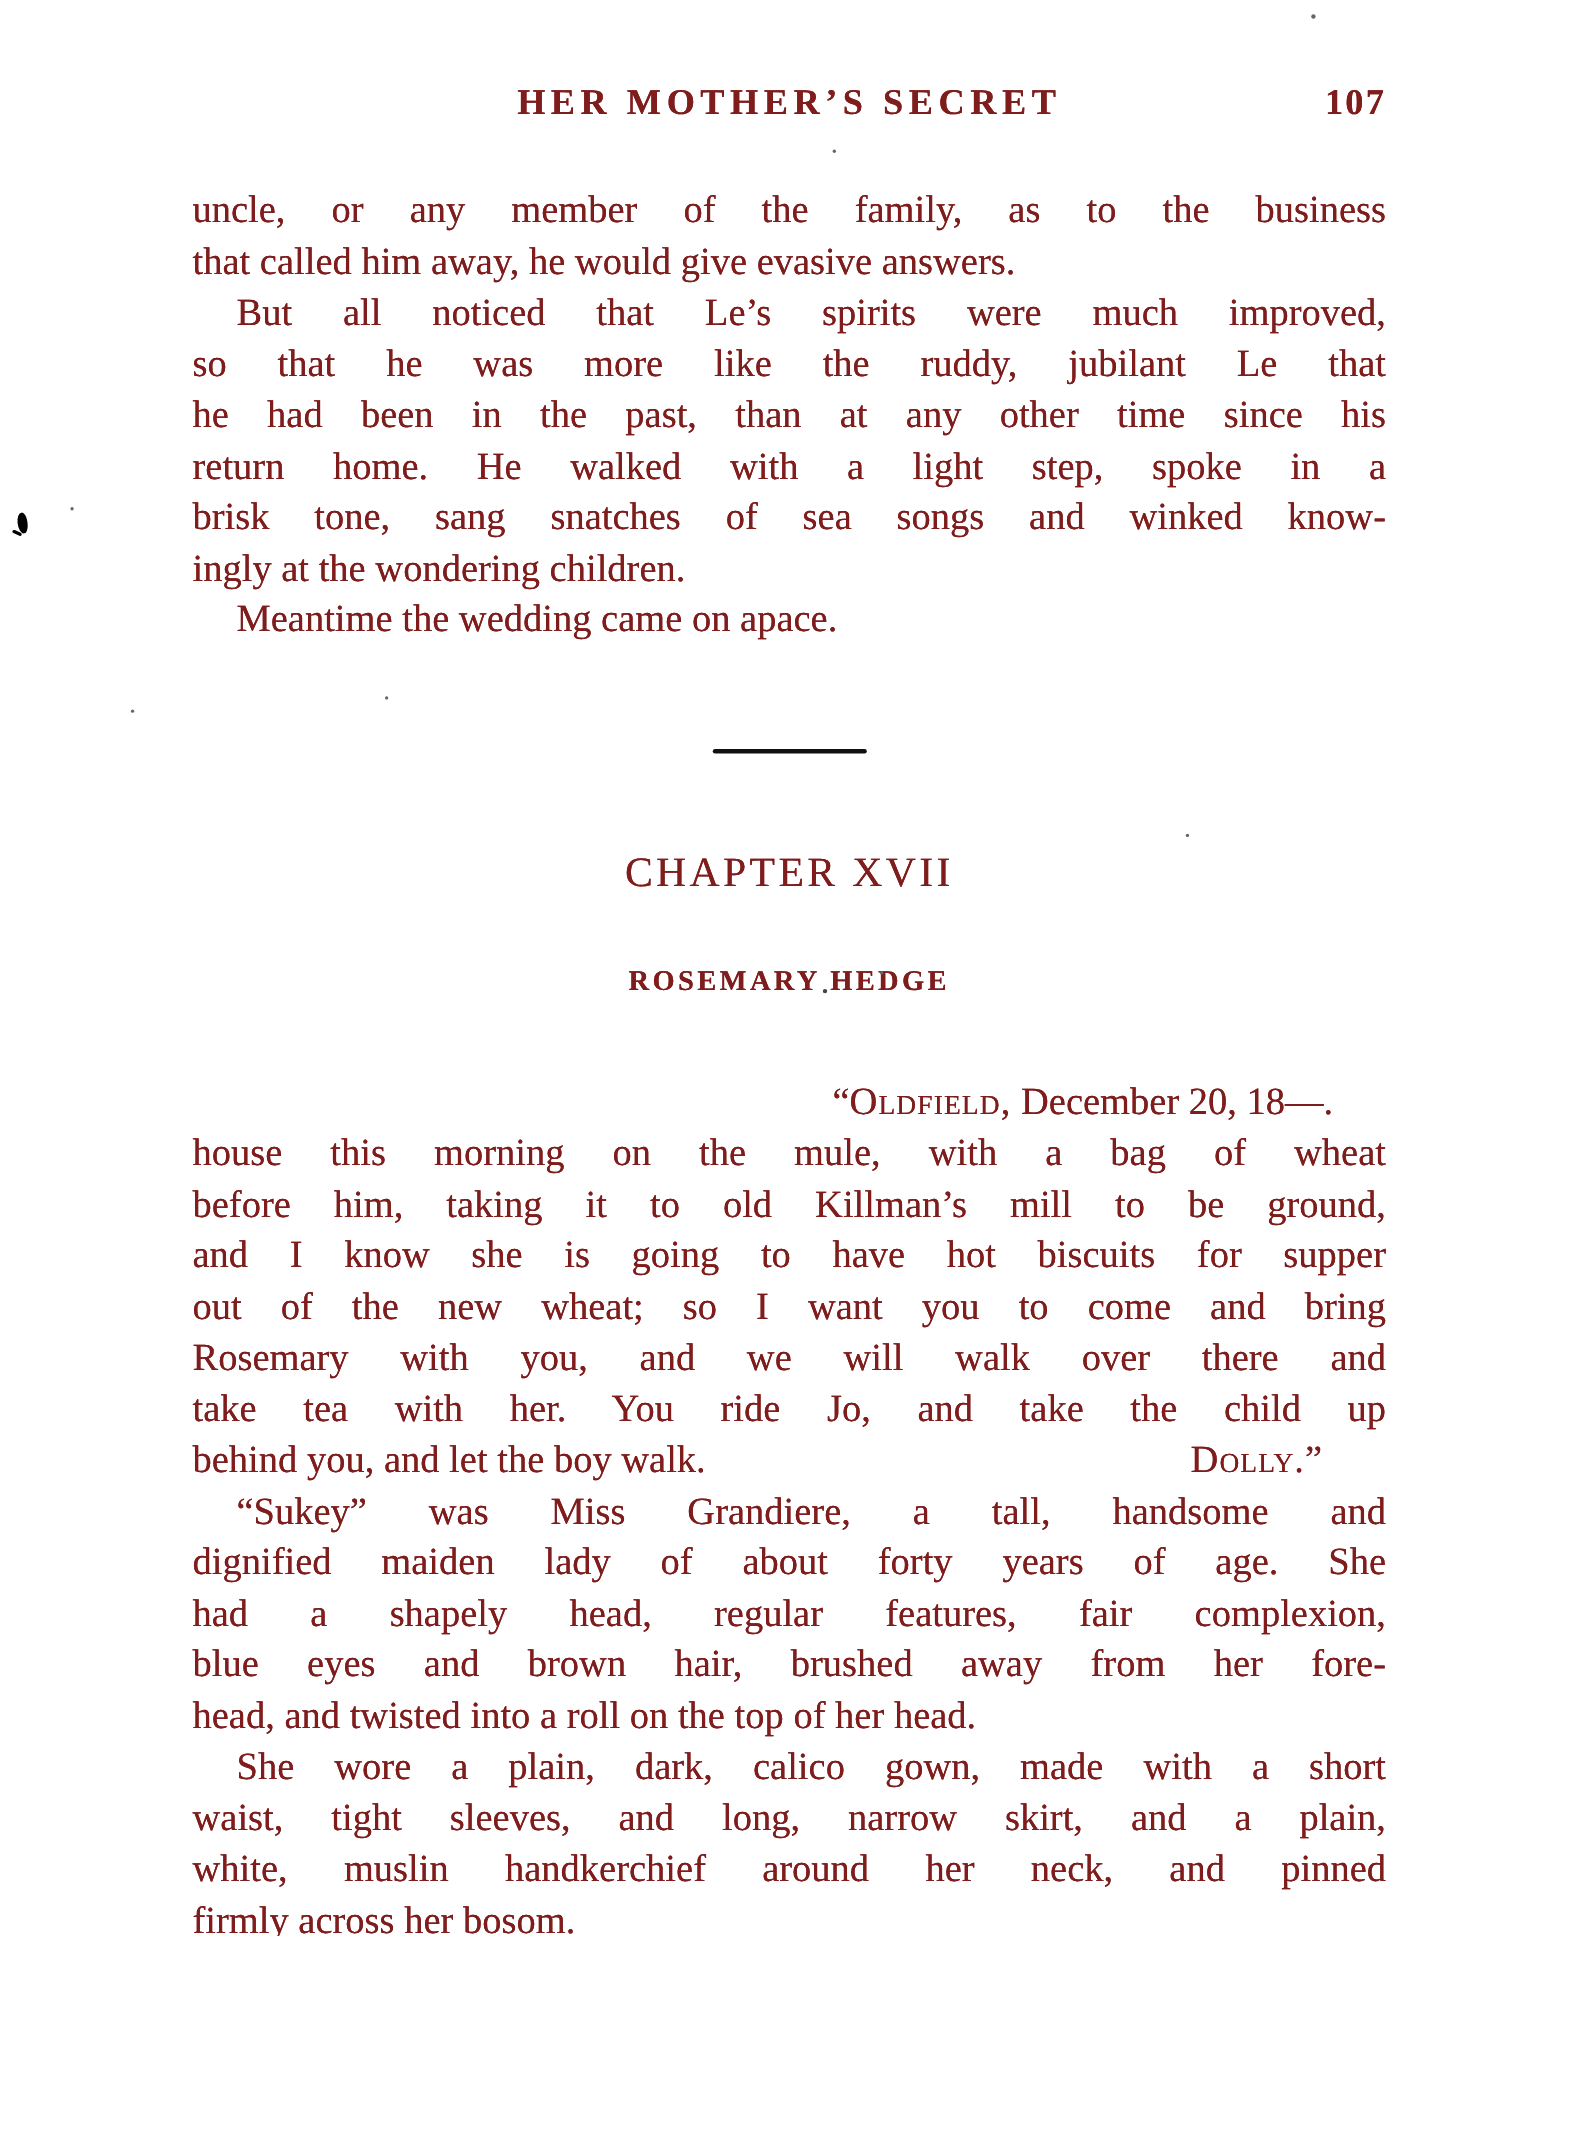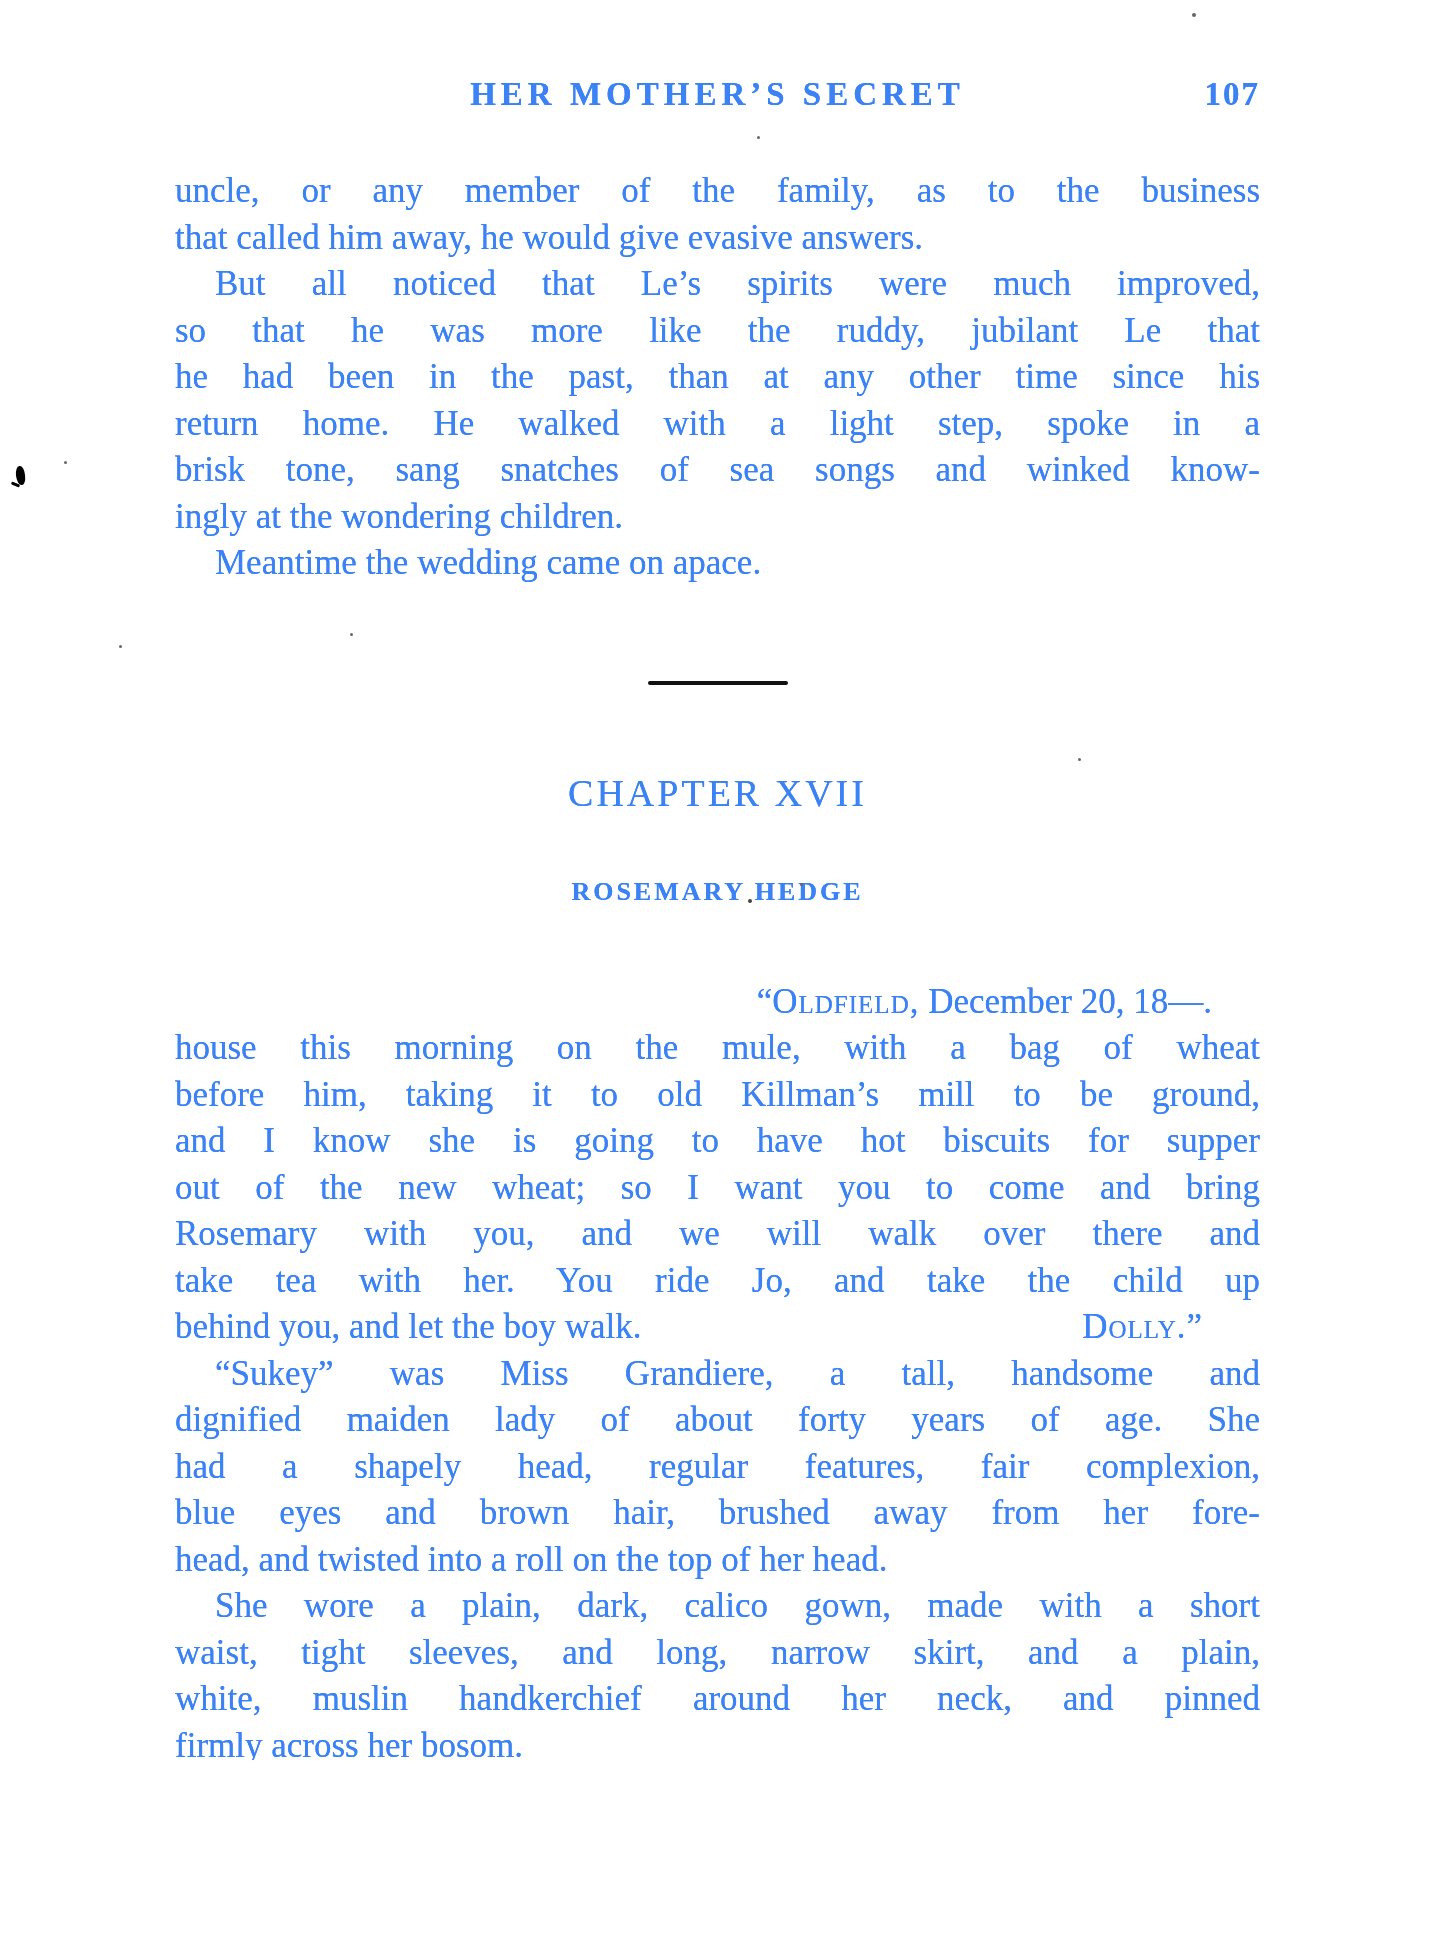--- a/index.html
+++ b/index.html
@@ -8,21 +8,21 @@
     background: #ffffff;
   }
   .page {
     position: relative;
     width: 1446px;
     height: 1760px;
     background: #ffffff;
     box-sizing: border-box;
     padding: 0 186px 0 175px;
     overflow: hidden;
-    color: #3b82f6;
+    color: #7f1d1d;
     font-family: "Liberation Serif", "DejaVu Serif", serif;
     text-shadow: 0 0 0.6px currentColor;
   }
   .running-header {
     position: relative;
     margin-top: 74px;
     height: 40px;
     line-height: 40px;
   }
   .rh-title {

